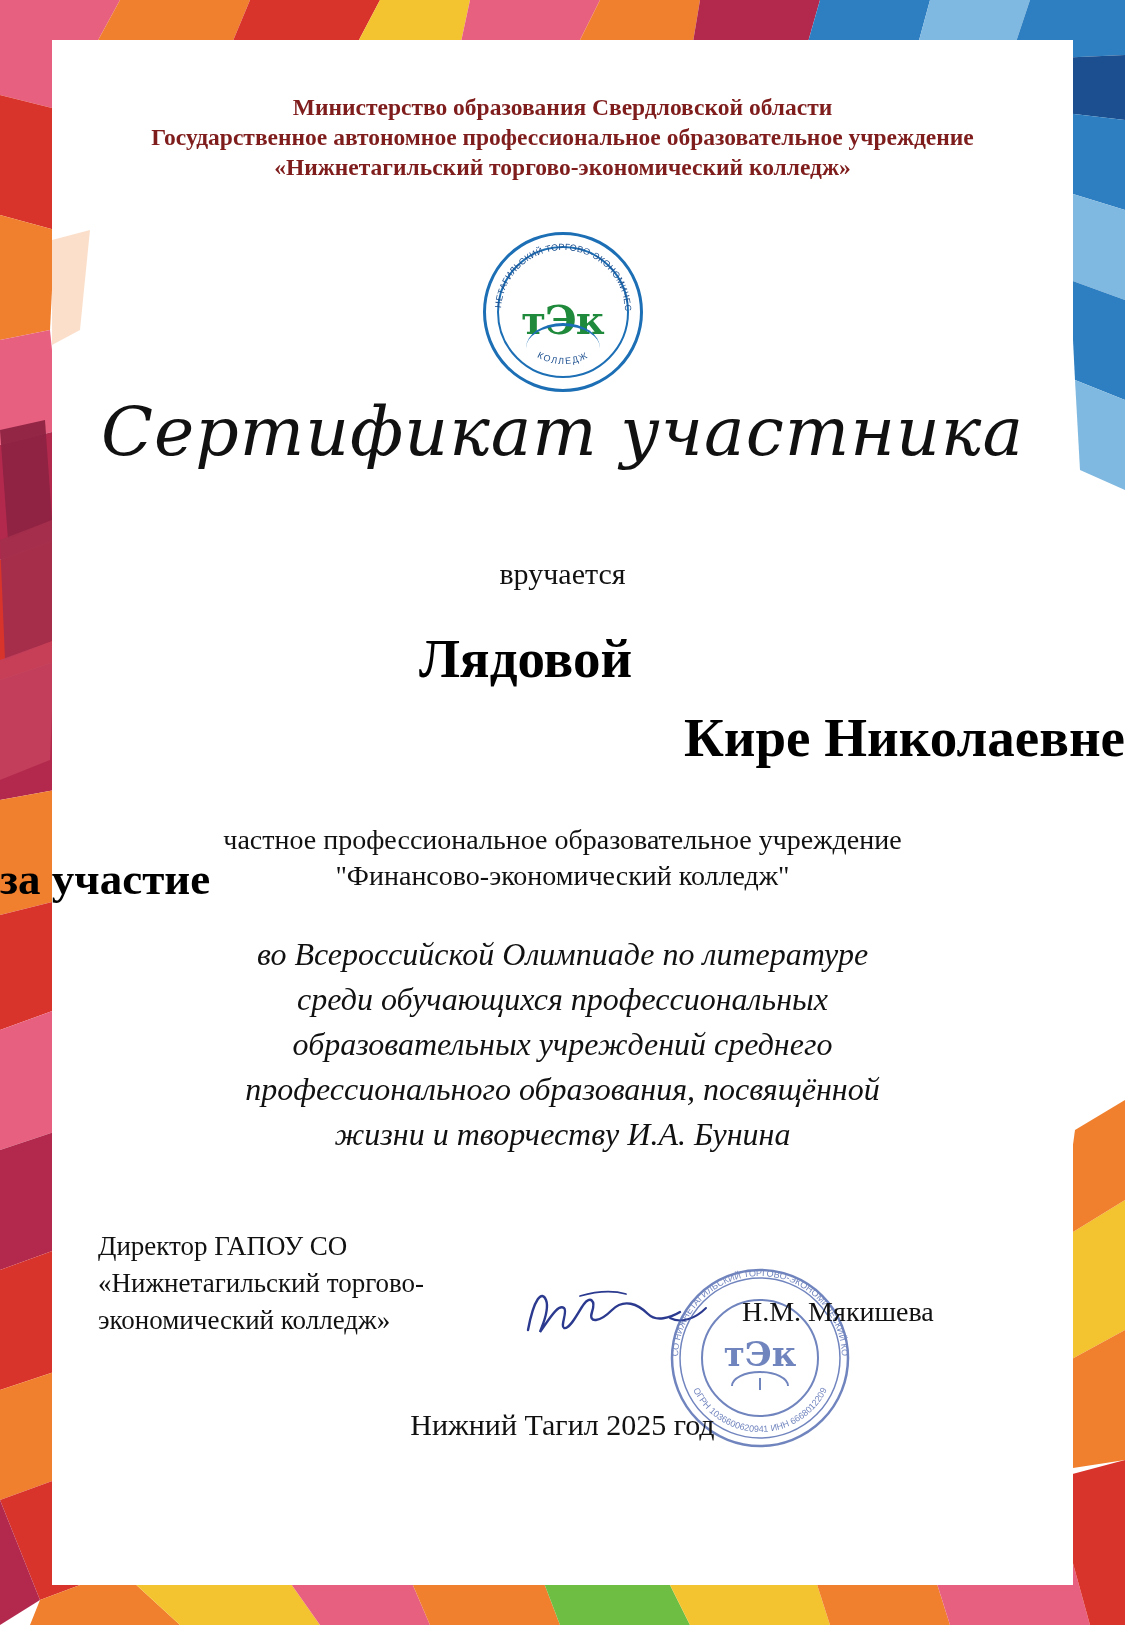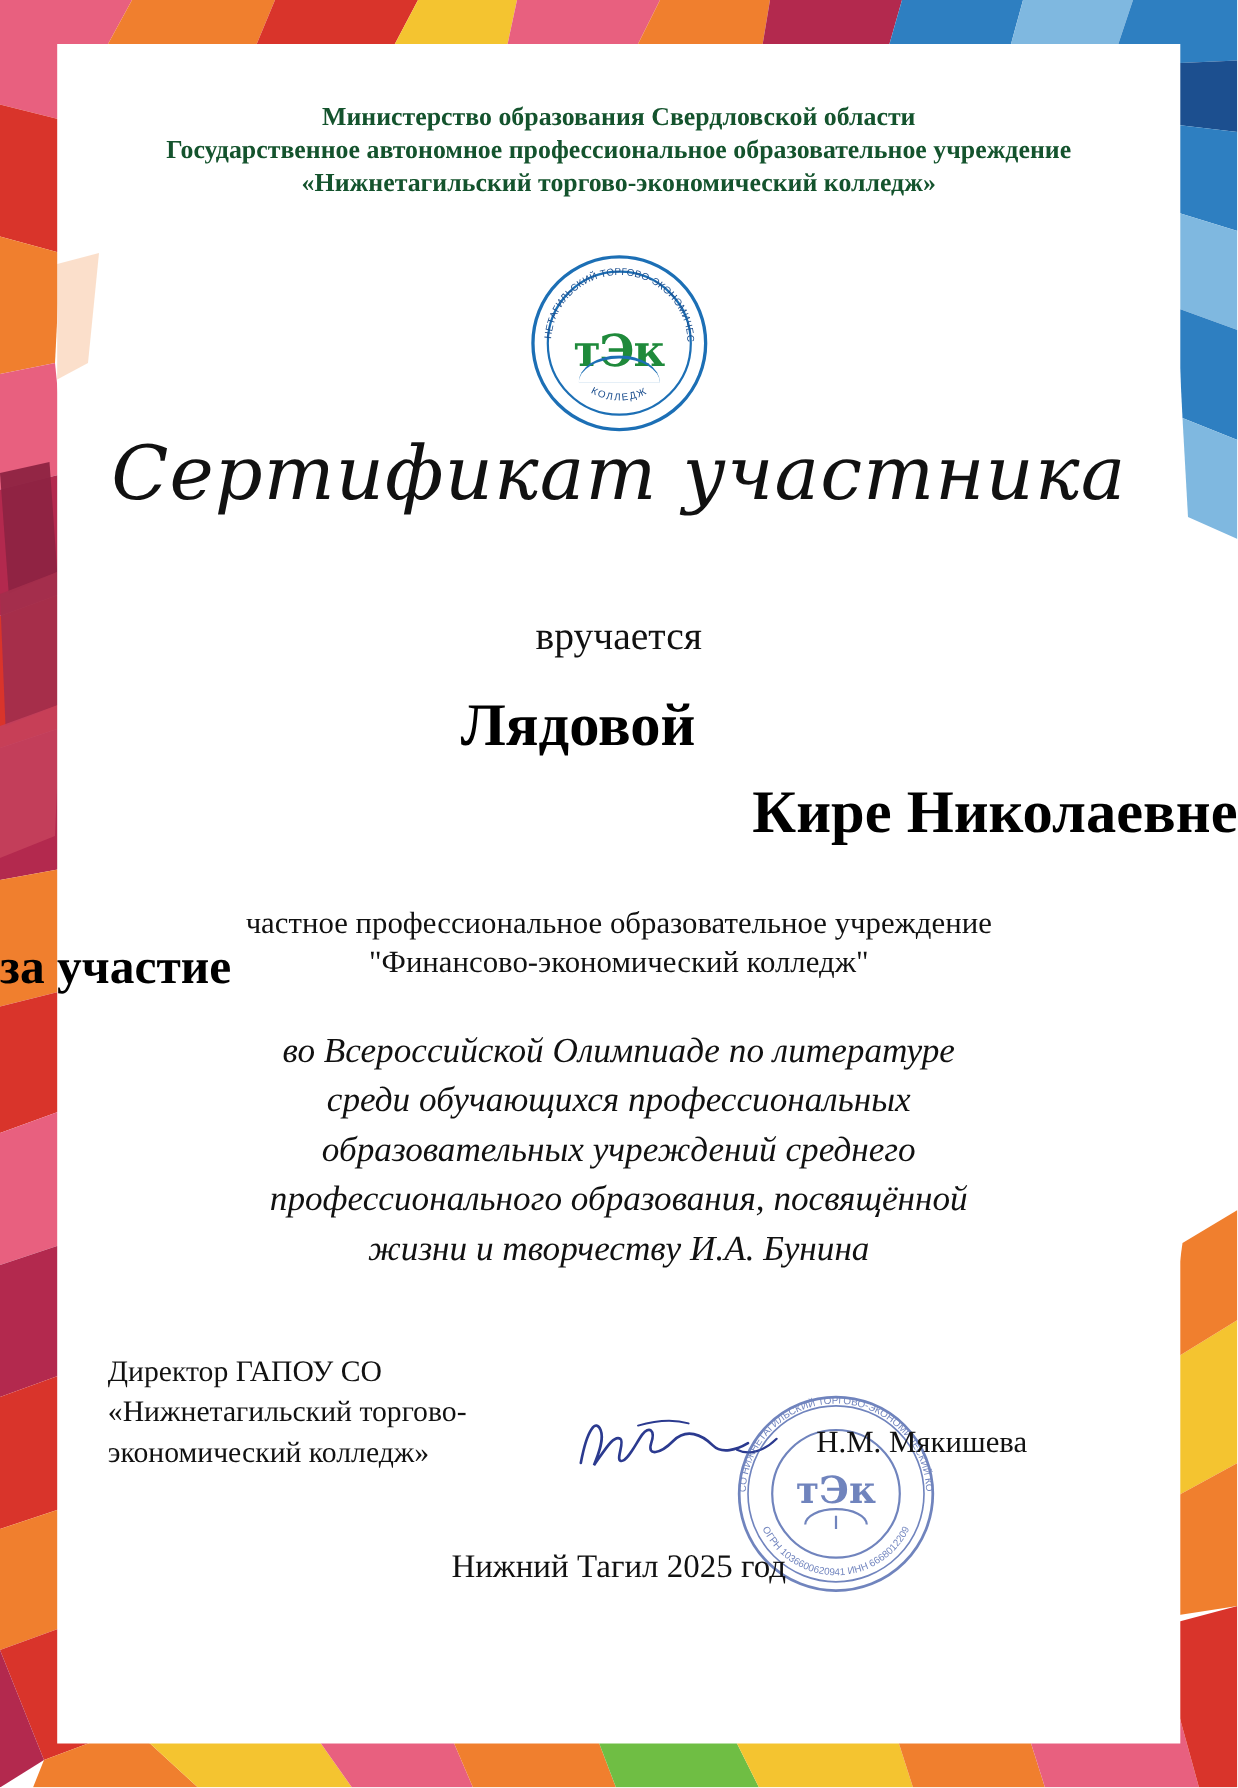--- a/index.html
+++ b/index.html
@@ -38,21 +38,21 @@
   .header {
     position: absolute;
     top: 92px;
     left: 80px;
     width: 965px;
     text-align: center;
     font-family: "Liberation Serif", serif;
     font-weight: bold;
     font-size: 23.5px;
     line-height: 30px;
-    color: #14532d;
+    color: #7f1d1d;
   }
   .header div { white-space: nowrap; }
 
   .logo-wrap {
     position: absolute;
     top: 232px;
     left: 0;
     width: 1125px;
     text-align: center;
   }
@@ -75,21 +75,21 @@
     letter-spacing: 1px;
     color: #111111;
   }
 
   .awarded-to {
     position: absolute;
     top: 557px;
     left: 0;
     width: 1125px;
     text-align: center;
-    font-size: 36px;
+    font-size: 30px;
     color: #111;
   }
 
   .name-1 {
     position: absolute;
     top: 627px;
     left: 0;
     width: 1051px;
     text-align: center;
     font-weight: bold;

